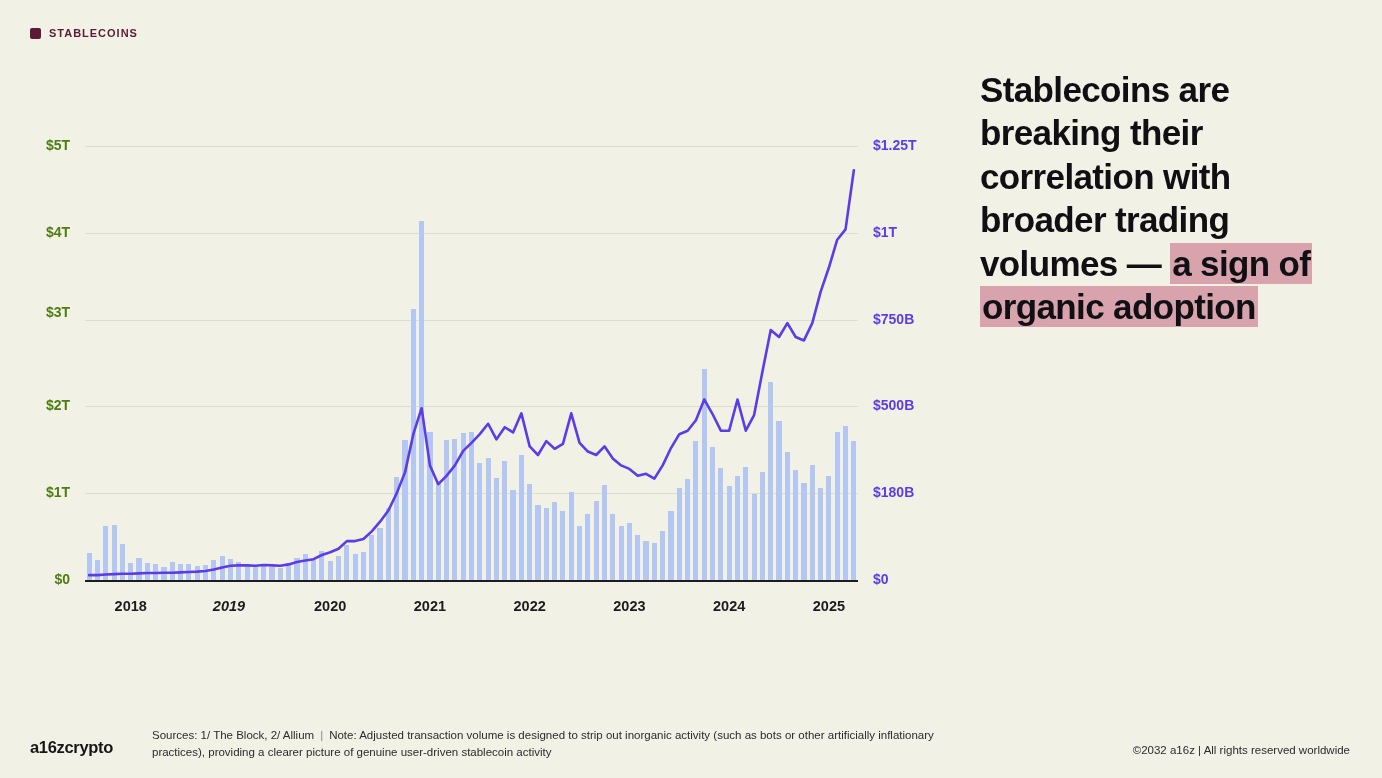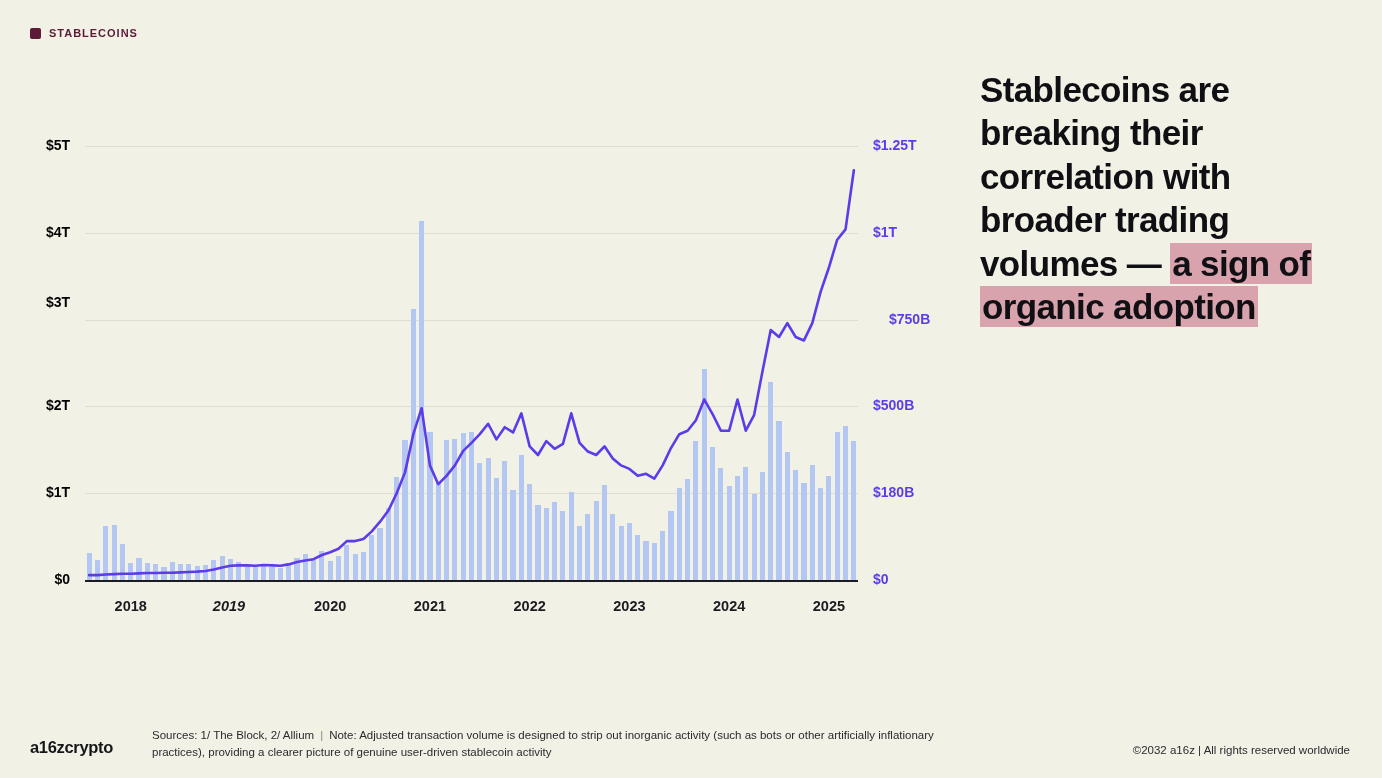--- a/index.html
+++ b/index.html
@@ -83,21 +83,21 @@
 
   .ytick {
     position: absolute;
     font-size: 14px;
     font-weight: bold;
     white-space: nowrap;
   }
   .ytick.left {
     right: 788px;     
     text-align: right;
-    color: #000000;
+    color: #4d7c0f;
   }
   .ytick.right {
     left: 788px;
     color: #5b3ce8;
   }
 
   .xtick {
     position: absolute;
     top: 452px;
     font-size: 14.5px;
@@ -327,29 +327,29 @@
         <div class="bar" style="left: 766.267px; width: 5.15333px; height: 138.88px; background: rgb(180, 198, 242);"></div>
       </div>
     <svg id="line-svg" viewBox="0 0 773 434" preserveAspectRatio="none">
       <polyline id="line-path" fill="none" stroke="#5b3ce8" stroke-width="2.6" stroke-linejoin="round" stroke-linecap="round" points="4.16,429.14 12.47,429.14 20.78,428.44 29.09,428.10 37.40,427.75 45.72,427.75 54.03,427.40 62.34,427.06 70.65,427.06 78.96,426.71 87.27,426.71 95.59,426.36 103.90,426.01 112.21,425.67 120.52,424.97 128.83,423.58 137.15,421.50 145.46,419.76 153.77,419.42 162.08,419.42 170.39,419.76 178.70,419.07 187.02,419.42 195.33,419.76 203.64,418.38 211.95,415.95 220.26,414.56 228.58,413.17 236.89,409.00 245.20,406.22 253.51,402.75 261.82,395.11 270.13,395.11 278.45,393.03 286.76,385.39 295.07,375.67 303.38,364.56 311.69,347.20 320.01,326.37 328.32,288.18 336.63,262.14 344.94,319.42 353.25,338.17 361.56,329.84 369.88,319.42 378.19,304.84 386.50,296.86 394.81,288.18 403.12,277.76 411.44,293.38 419.75,281.23 428.06,286.44 436.37,267.34 444.68,300.33 452.99,309.01 461.31,295.12 469.62,302.76 477.93,297.90 486.24,267.34 494.55,296.86 502.87,305.54 511.18,309.01 519.49,300.33 527.80,312.48 536.11,319.42 544.42,322.90 552.74,329.84 561.05,327.76 569.36,332.62 577.67,319.42 585.98,302.06 594.30,288.18 602.61,284.70 610.92,274.29 619.23,253.46 627.54,268.04 635.85,284.70 644.17,284.70 652.48,253.46 660.79,284.70 669.10,269.08 677.41,225.68 685.73,184.02 694.04,190.96 702.35,177.07 710.66,190.96 718.97,194.43 727.28,177.07 735.60,145.82 743.91,121.52 752.22,93.74 760.53,83.33 768.84,24.30"></polyline>
     </svg>
     <div id="baseline"></div>
     <div id="y-left-ticks">
         <div class="ytick left" style="top: 425px;">$0</div>
         <div class="ytick left" style="top: 338.2px;">$1T</div>
         <div class="ytick left" style="top: 251.4px;">$2T</div>
-        <div class="ytick left" style="top: 148px; text-align: right;">$3T</div>
+        <div class="ytick left" style="top: 158px; text-align: right;">$3T</div>
         <div class="ytick left" style="top: 77.8px;">$4T</div>
         <div class="ytick left" style="top: -9px;">$5T</div>
       </div>
     <div id="y-right-ticks">
         <div class="ytick right" style="top: 425px;">$0</div>
         <div class="ytick right" style="top: 338.2px;">$180B</div>
         <div class="ytick right" style="top: 251.4px;">$500B</div>
-        <div class="ytick right" style="top: 164.6px; margin-left: 16px;">$750B</div>
+        <div class="ytick right" style="top: 164.6px;">$750B</div>
         <div class="ytick right" style="top: 77.8px;">$1T</div>
         <div class="ytick right" style="top: -9px; text-align: center;">$1.25T</div>
       </div>
     <div id="x-ticks">
         <div class="xtick" style="left: 45.7151px;">2018</div>
         <div class="xtick" style="left: 144px; font-style: italic;">2019</div>
         <div class="xtick" style="left: 245.199px;">2020</div>
         <div class="xtick" style="left: 344.941px;">2021</div>
         <div class="xtick" style="left: 444.683px;">2022</div>
         <div class="xtick" style="left: 544.425px;">2023</div>

